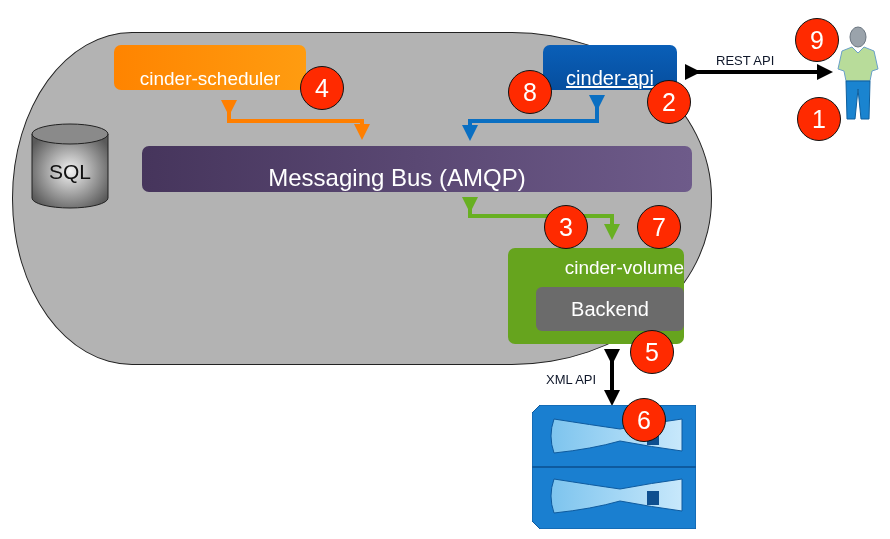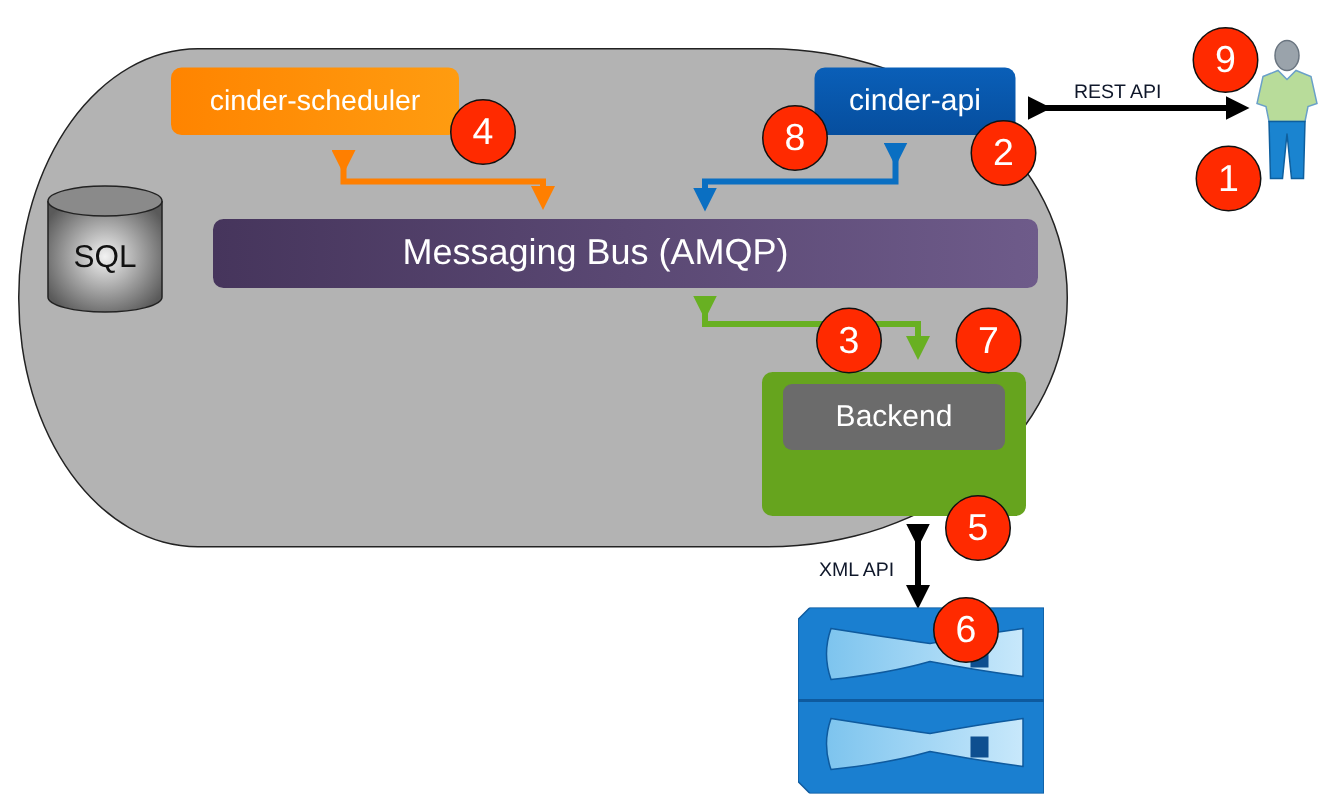--- a/index.html
+++ b/index.html
@@ -5,25 +5,25 @@
   html, body { margin: 0; padding: 0; background: #ffffff; }
   body { width: 890px; height: 539px; position: relative; overflow: hidden;
          font-family: "Liberation Sans", sans-serif; }
   .abs { position: absolute; }
   .cloud {
     left: 12px; top: 32px; width: 700px; height: 333px;
     background: #b3b3b3; border: 1px solid #222;
     border-radius: 120px 200px 200px 120px / 166px 166px 166px 166px;
     box-sizing: border-box;
   }
-  .box { display: flex; align-items: center; justify-content: center; color: #fff; border-radius: 7px; }
+  .box { display: flex; align-items: flex-end; justify-content: center; color: #fff; border-radius: 7px; }
   .scheduler { left: 114px; top: 45px; width: 192px; height: 45px;
     background: linear-gradient(90deg, #ff8400, #ff9c10); font-size: 19px; }
   .api { left: 543px; top: 45px; width: 134px; height: 45px;
-    background: linear-gradient(180deg, #0a5fb8, #064e9e); font-size: 20px; }
+    background: linear-gradient(180deg, #0a5fb8, #064e9e); font-size: 20px; text-decoration: underline; }
   .bus { left: 142px; top: 146px; width: 550px; height: 46px;
     background: linear-gradient(90deg, #46355c, #6e5b8a); font-size: 24px; }
   .bus span { margin-right: 40px; }
   .volume { left: 508px; top: 248px; width: 176px; height: 96px;
     background: #66a41e; flex-direction: column; justify-content: flex-start; font-size: 19px; }
   .volume .vlabel { margin-top: 9px; }
   .backend { margin-top: 8px; width: 148px; height: 44px; background: #6b6b6b; border-radius: 6px;
     display: flex; align-items: center; justify-content: center; font-size: 20px; color: #fff; }
   .badge { width: 44px; height: 44px; border-radius: 50%; background: #ff2a00; border: 1px solid #111;
     box-sizing: border-box; color: #fff; font-size: 25px; display: flex; align-items: center; justify-content: center; }
@@ -77,20 +77,21 @@
 
 <div class="abs box api">
   <span>cinder-api</span>
 </div>
 
 <div class="abs box bus">
   <span>Messaging Bus (AMQP)</span>
 </div>
 
 <div class="abs box volume">
+  <span class="vlabel">cinder-volume</span>
   <div class="backend">
     <span>Backend</span>
   </div>
 </div>
 
 <div class="abs label" style="left:716px;top:53px;">REST API</div>
 <div class="abs label" style="left:546px;top:372px;">XML API</div>
 
 <div class="abs" style="left:836px;top:25px;width:44px;height:95px;">
   <svg width="44" height="95">

